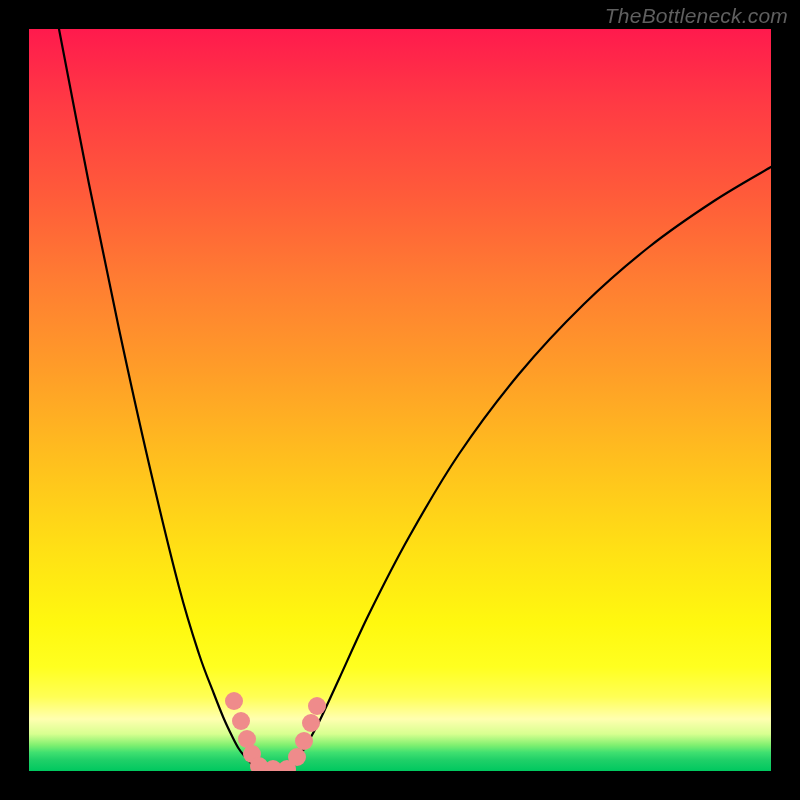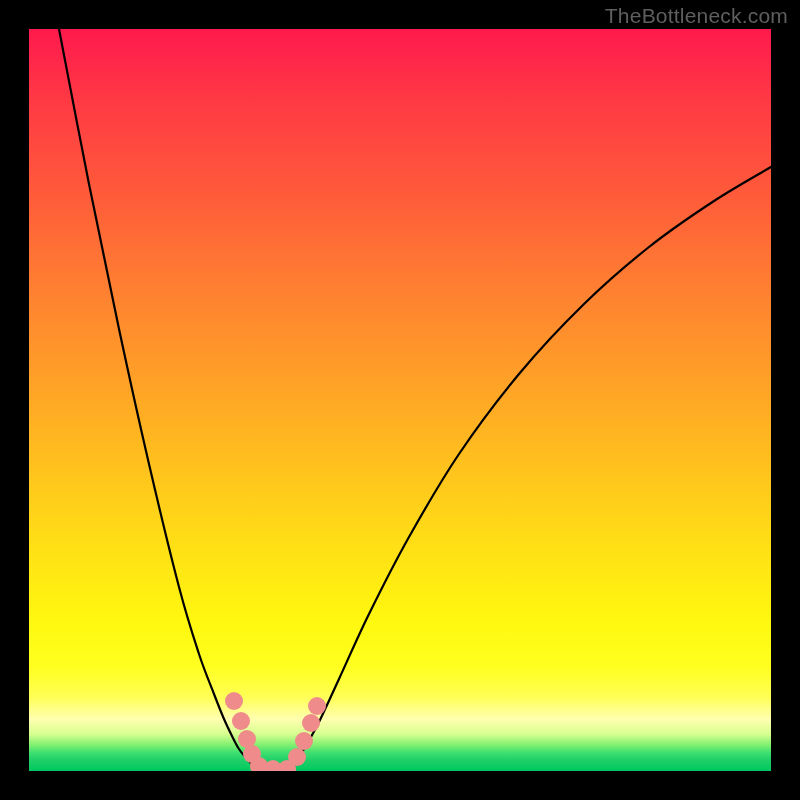--- a/index.html
+++ b/index.html
@@ -37,20 +37,21 @@
     );
   }
   .watermark {
     position: absolute;
     top: 4px;
     right: 12px;
     color: #5f5f5f;
     font-size: 21px;
     font-weight: 500;
     letter-spacing: 0.2px;
+    font-style: italic;
   }
   svg.plot {
     position: absolute;
     left: 0;
     top: 0;
     width: 742px;
     height: 742px;
   }
   .curve {
     fill: none;

